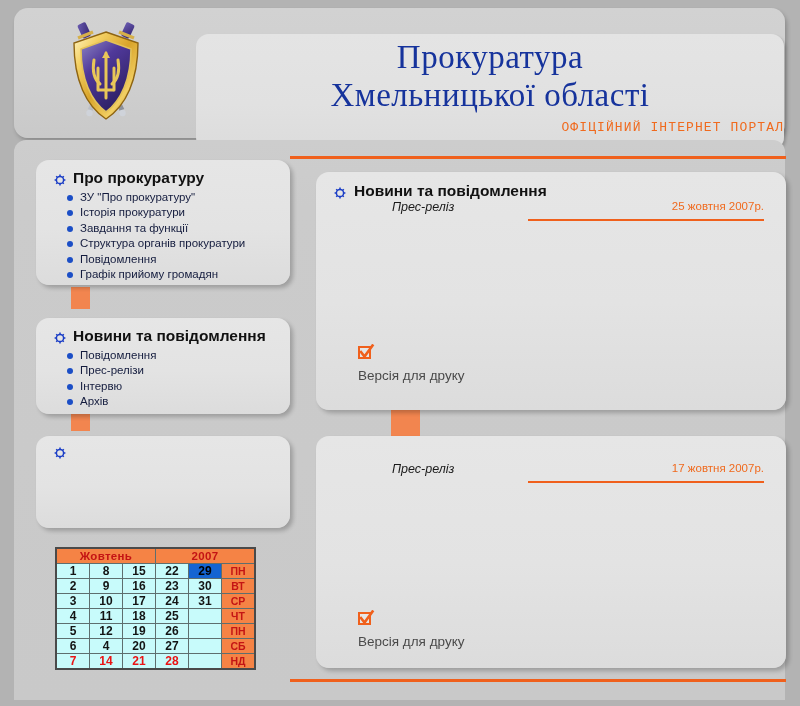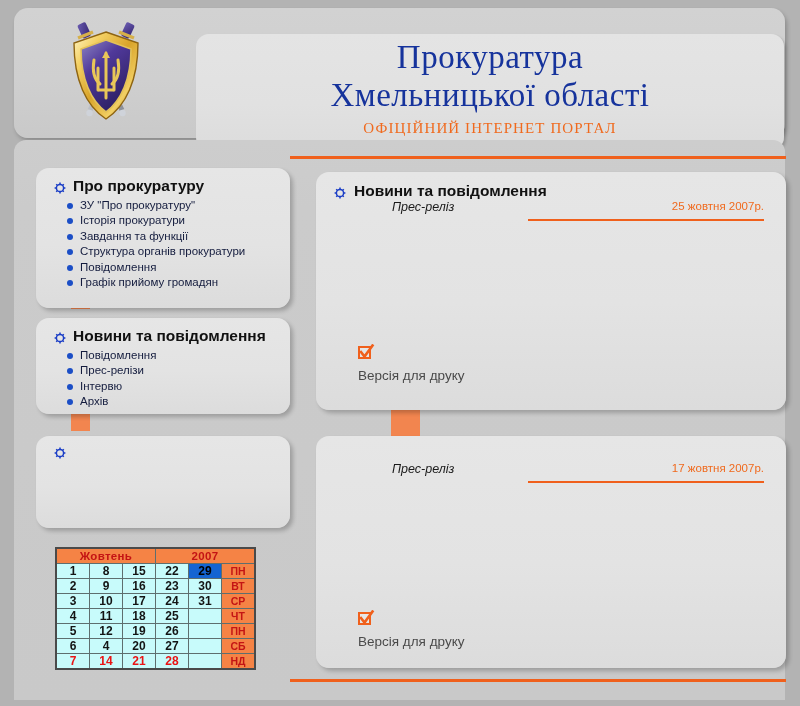--- a/index.html
+++ b/index.html
@@ -67,23 +67,24 @@
     font-family: "Liberation Serif", "DejaVu Serif", serif;
     color: #16339c;
     font-size: 33px;
     line-height: 38px;
     letter-spacing: 0.5px;
     white-space: nowrap;
   }
   .site-subtitle {
     margin-top: 6px;
     color: #f06a1e;
-    font-size: 15px;
+    font-size: 13px;
     letter-spacing: 1.1px;
-    font-family: Liberation Serif, serif;
+    font-family: Liberation Mono, monospace;
+    text-align: right;
   }
 
   
   .content-zone {
     position: absolute;
     left: 14px; top: 140px;
     width: 771px; height: 560px;
     background: linear-gradient(180deg,#cdcdcd 0%, #cbcbcb 12%, #c9c9c9 100%);
     border-radius: 12px 12px 0 0;
   }
@@ -146,21 +147,21 @@
     white-space: nowrap;
   }
   .sb-list li .dot {
     position: absolute;
     left: -13px; top: 5px;
     width: 6px; height: 6px;
     border-radius: 50%;
     background: #1b4ec6;
   }
 
-  #sb-block-0 { left: 36px;  top: 168px; width: 254px; height: 140px; }
+  #sb-block-0 { left: 36px;  top: 160px; width: 254px; height: 125px; }
   #sb-block-1 { left: 36px;  top: 318px; width: 254px; height: 96px;  }
   #sb-block-2 { left: 36px;  top: 436px; width: 254px; height: 92px;  }
   #tab-0 { left: 71px; top: 287px; }
   #tab-1 { left: 71px; top: 409px; }
 
   
   .calendar {
     position: absolute;
     left: 55px; top: 547px;
     border: 2px solid #4a4a4a;

